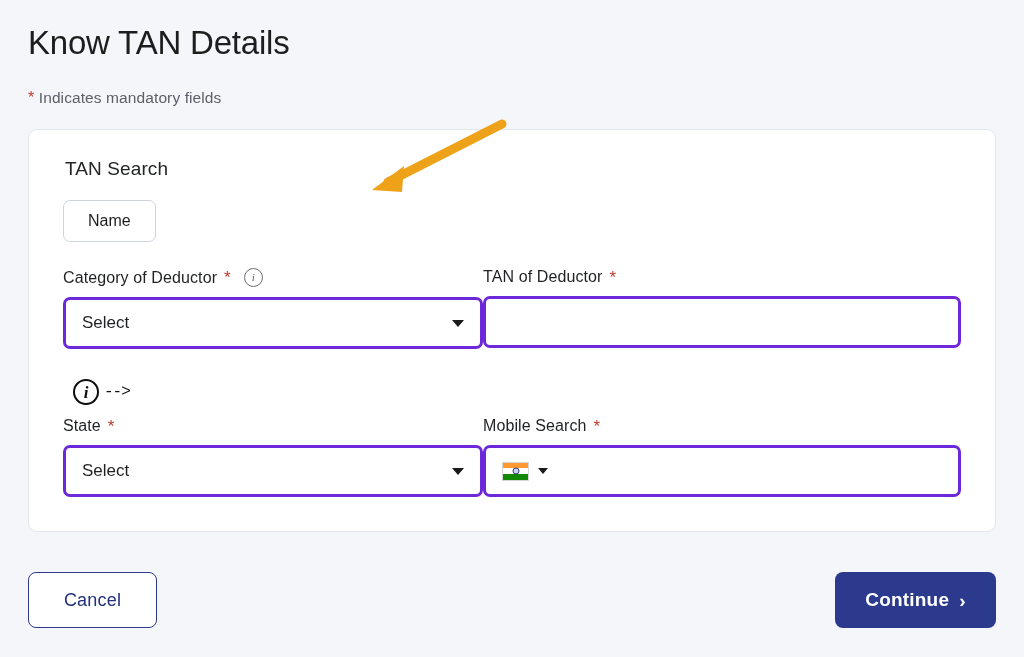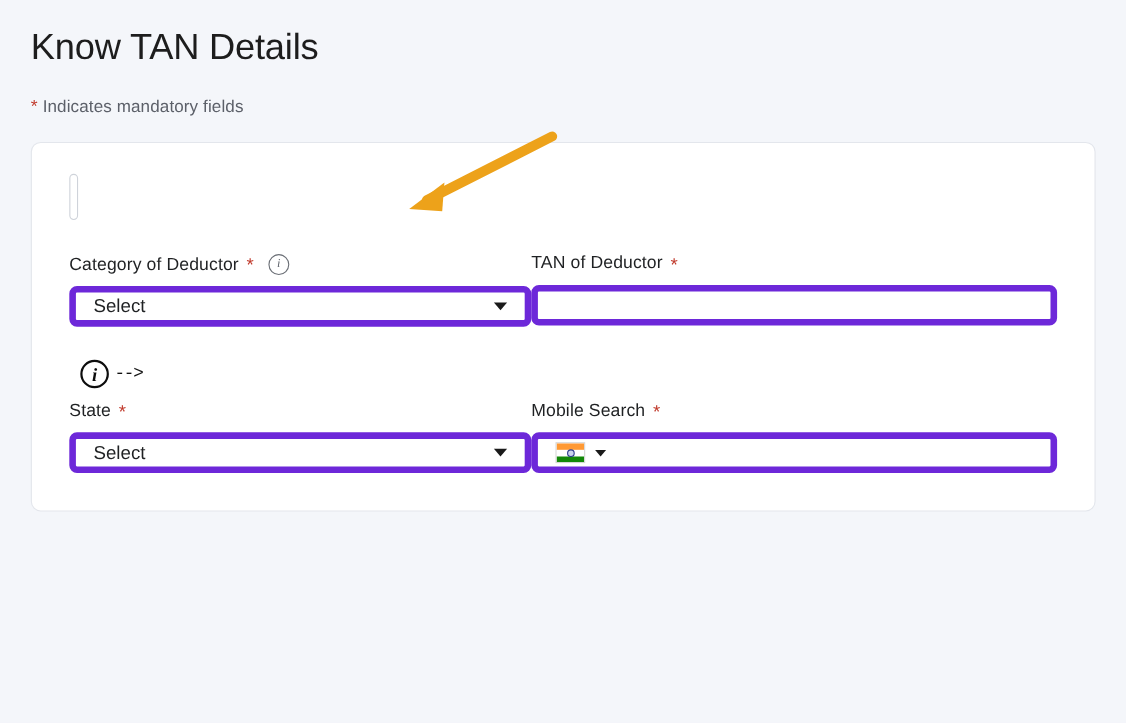--- a/index.html
+++ b/index.html
@@ -126,22 +126,22 @@
     font-size: 11px;
     font-style: italic;
     font-family: "Liberation Serif", serif;
     color: #5c6069;
     margin-left: 6px;
     cursor: pointer;
     line-height: 1;
   }
 
   .control {
-    height: 37px;
-    border: 6px solid #6d28d9;
+    height: 52px;
+    border: 3px solid #6d28d9;
     border-radius: 7px;
     background: #ffffff;
     box-sizing: border-box;
     display: flex;
     align-items: center;
     padding: 0 16px;
     font-size: 17px;
     color: #202124;
   }
   .control.select-control {
@@ -300,22 +300,24 @@
 
   <h1 class="page-title">Know TAN Details</h1>
 
   <div class="mandatory-note">
     <span class="star">*</span>
     <span>Indicates mandatory fields</span>
   </div>
 
   <div class="card">
 
+    <div class="section-title">TAN Search</div>
 
     <div class="segmented">
+      <button class="seg-btn">Name</button>
     </div>
 
     
     <div class="form-grid">
 
       <div class="field">
         <div class="field-label">
           <span>Category of Deductor</span>
           <span class="req-star">*</span>
           <span class="info-icon-sm">i</span>
@@ -370,20 +372,27 @@
             </span>
             <span class="caret small"></span>
           </span>
           <input class="text-input" type="text" placeholder="" style="">
         </div>
       </div>
     </div>
 
   </div>
 
+  <div class="footer">
+    <button class="btn-cancel">Cancel</button>
+    <button class="btn-continue">
+      <span>Continue</span>
+      <span class="chev">›</span>
+    </button>
+  </div>
 
   <svg class="arrow-annotation" viewBox="0 0 160 80" xmlns="http://www.w3.org/2000/svg">
     <g>
       <line x1="150" y1="6" x2="36" y2="64" stroke="#eda21a" stroke-width="9" stroke-linecap="round"></line>
       <polygon points="20,72 52,48 50,74" fill="#eda21a"></polygon>
     </g>
   </svg>
 
 </div>
 

